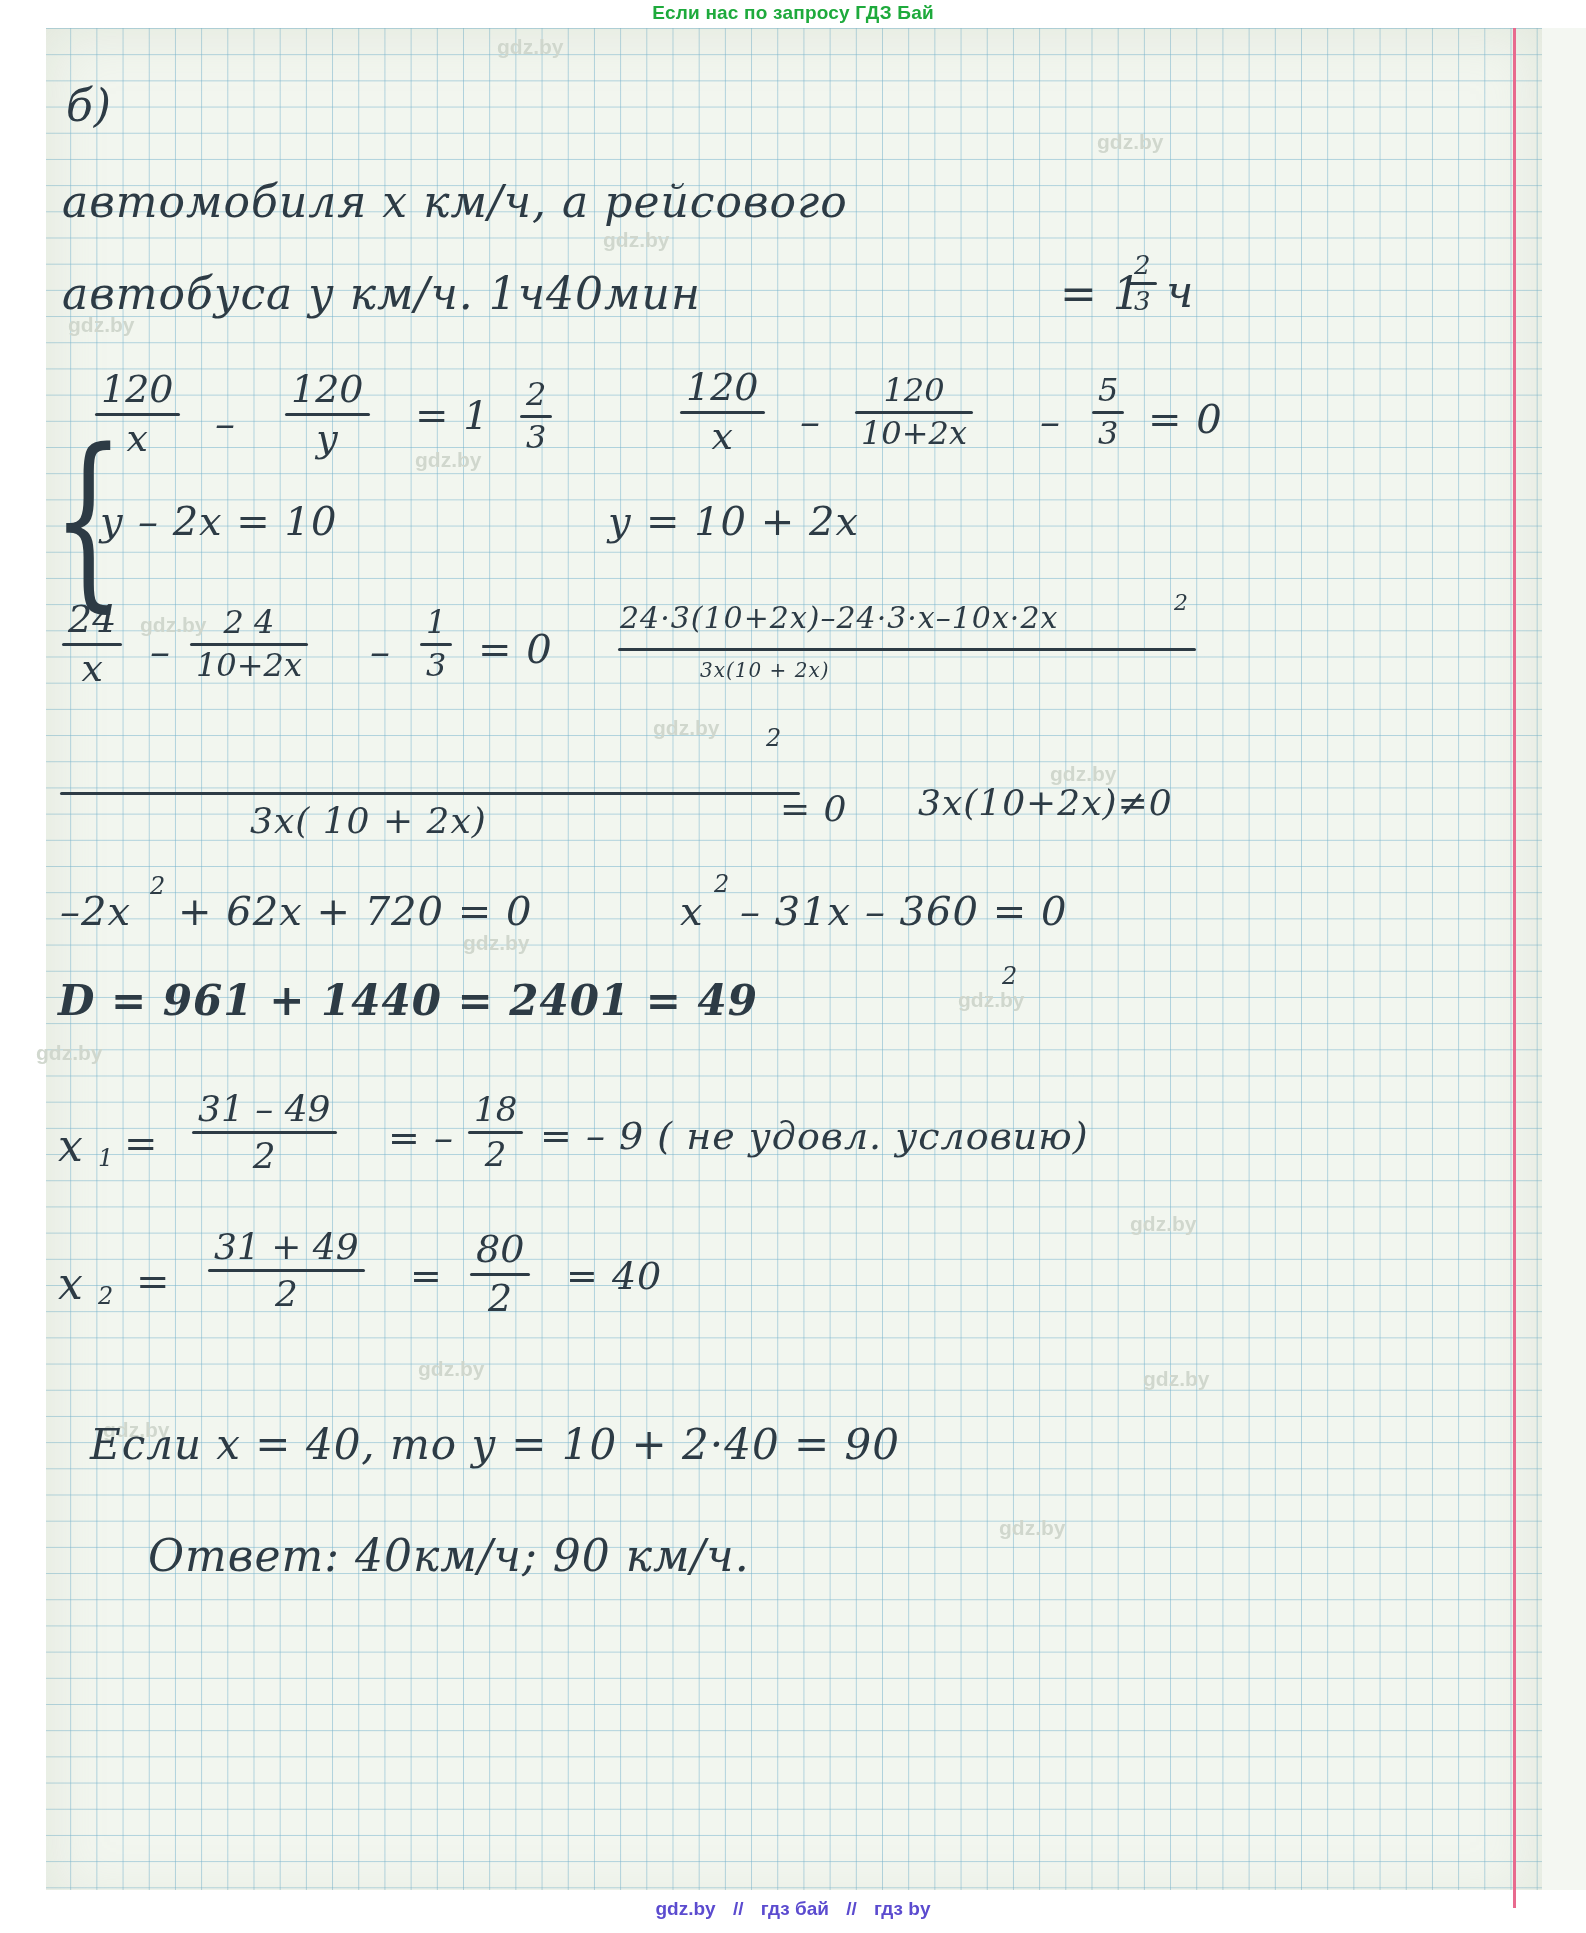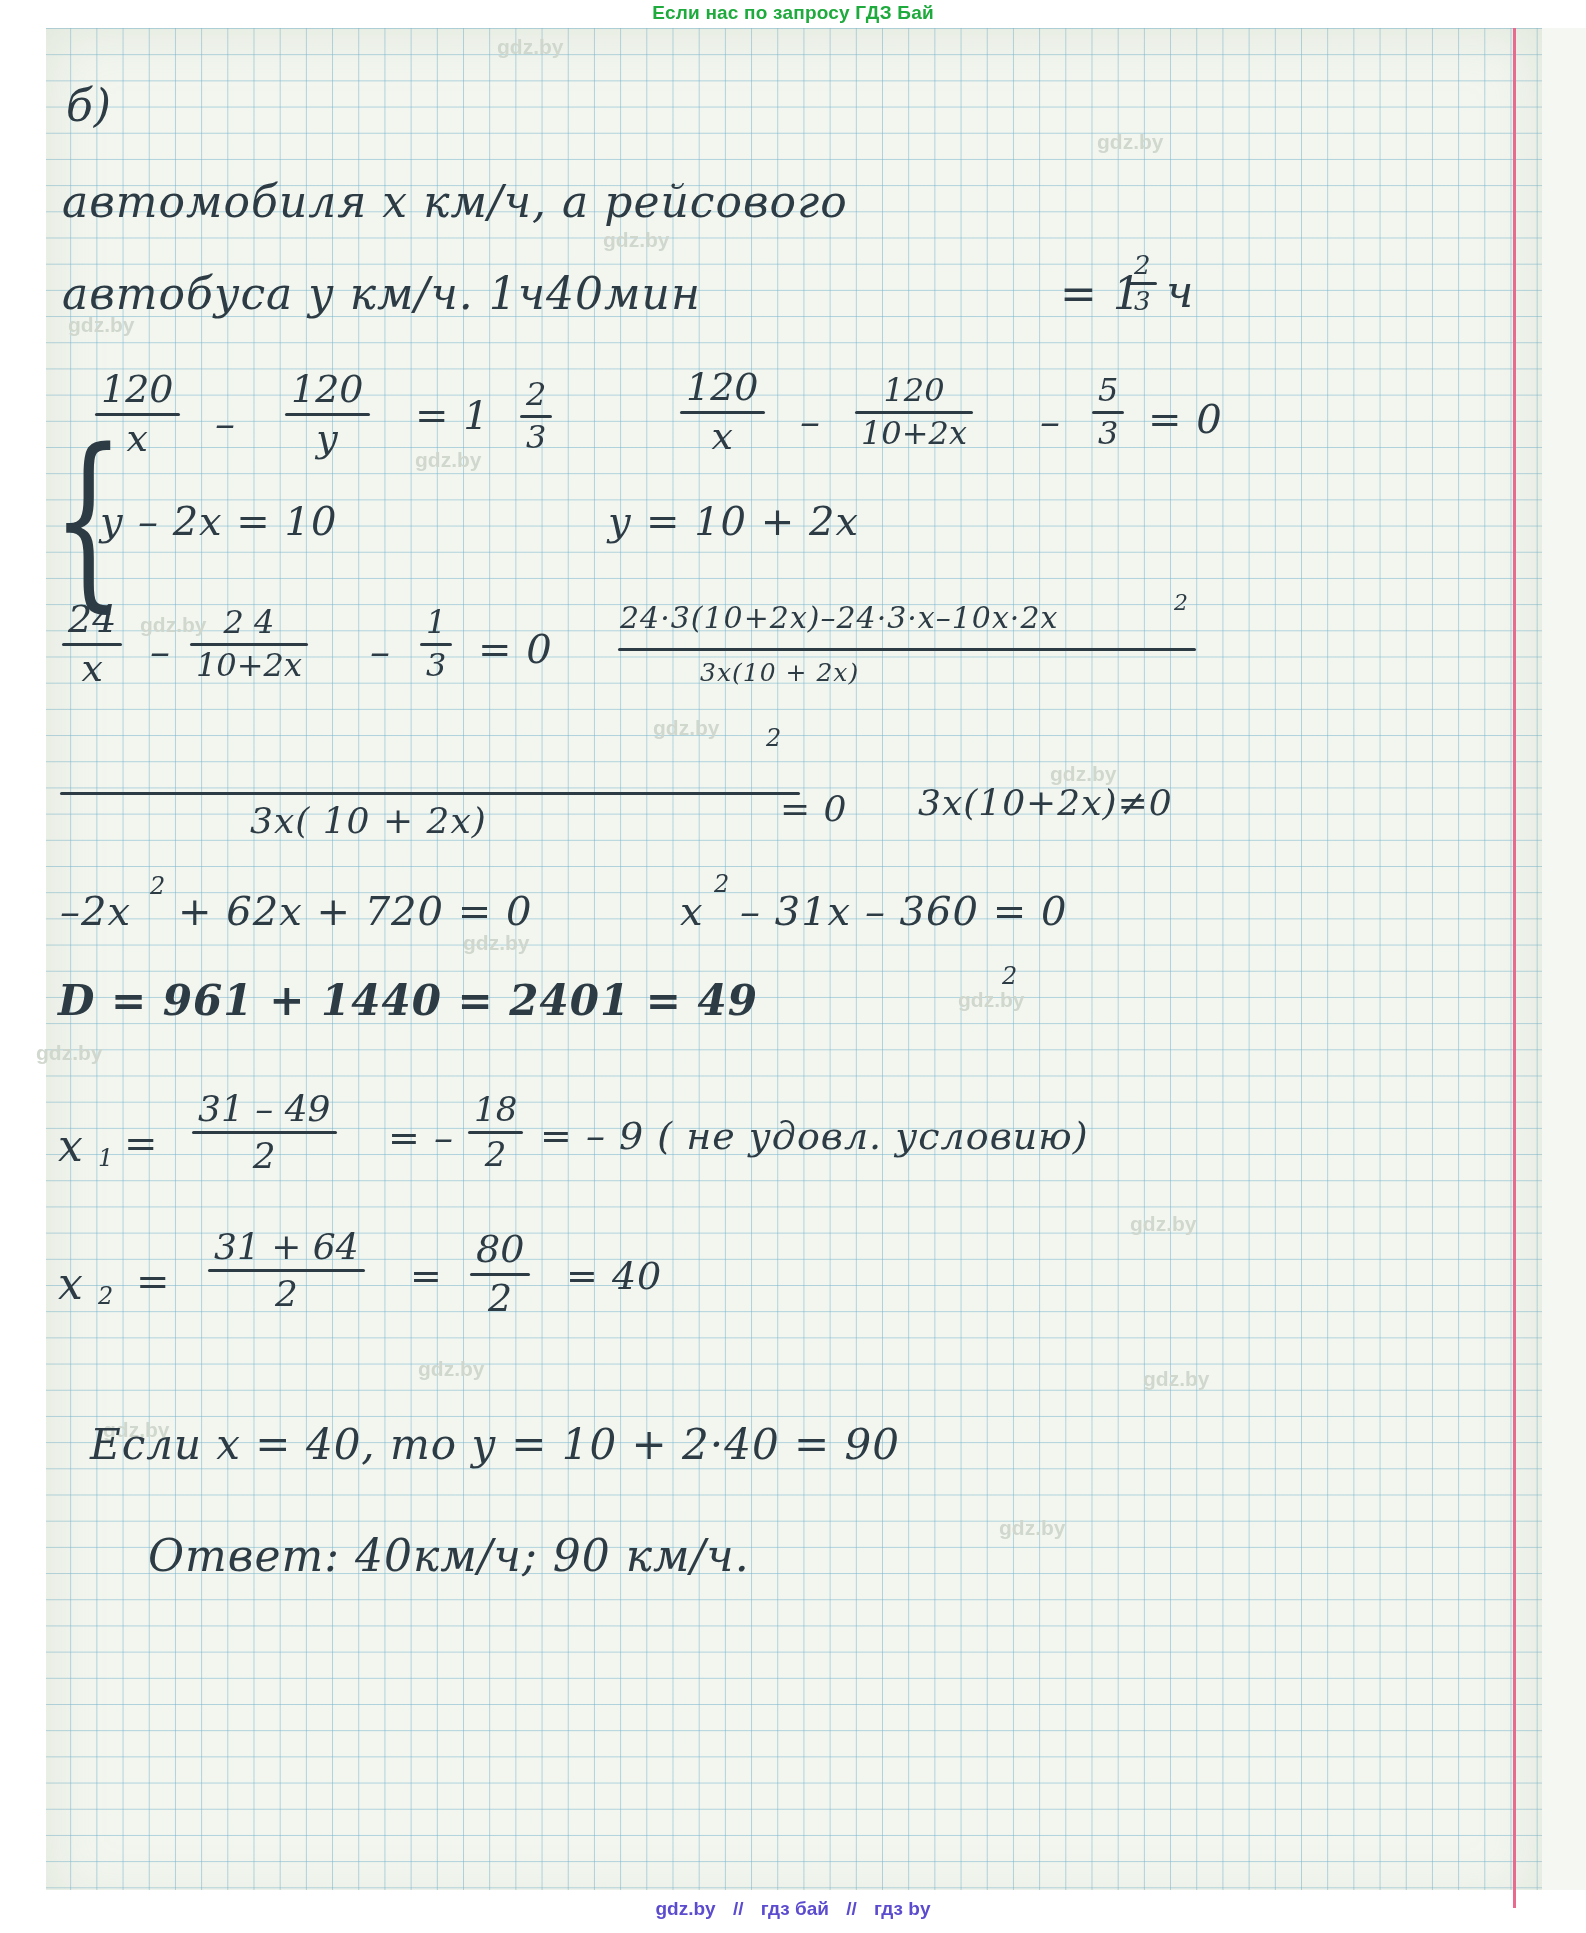--- a/index.html
+++ b/index.html
@@ -258,21 +258,21 @@
   <div class="frac f32" style="left:420px; top:606px;">
     <span class="num">1</span>
     <span class="bar"></span>
     <span class="den">3</span>
   </div>
   <div class="hw l2" style="left:478px; top:626px;">= 0</div>
 
   <div class="hw sm" style="left:620px; top:600px; font-size:30px;">24·3(10+2х)–24·3·х–10х·2х</div>
   <div class="hw" style="left:1174px; top:590px; font-size:22px;">2</div>
   <div class="hline" style="left:618px; top:648px; width:578px;"></div>
-  <div class="hw sm" style="left:700px; top:658px; font-size:25px;">3х(10 + 2х)</div>
+  <div class="hw sm" style="left:700px; top:658px; font-size:20px;">3х(10 + 2х)</div>
 
   <div class="hw" style="left:766px; top:724px; font-size:24px;">2</div>
   <div class="hline" style="left:60px; top:792px; width:740px;"></div>
   <div class="hw" style="left:250px; top:800px; font-size:36px;">3х( 10 + 2х)</div>
   <div class="hw" style="left:780px; top:788px; font-size:36px;">= 0</div>
   <div class="hw" style="left:918px; top:782px; font-size:36px;">3х(10+2х)≠0</div>
 
   <div class="hw" style="left:60px; top:888px; font-size:40px;">–2х</div>
   <div class="hw" style="left:150px; top:872px; font-size:24px;">2</div>
   <div class="hw" style="left:178px; top:888px; font-size:40px;">+ 62х + 720 = 0</div>
@@ -297,21 +297,21 @@
     <span class="num">18</span>
     <span class="bar"></span>
     <span class="den">2</span>
   </div>
   <div class="hw" style="left:540px; top:1114px; font-size:38px;text-align:right;">= – 9 ( не удовл. условию)</div>
 
   <div class="hw" style="left:58px; top:1258px; font-size:44px;">х</div>
   <div class="hw" style="left:98px; top:1282px; font-size:24px;">2</div>
   <div class="hw" style="left:136px; top:1258px; font-size:40px;">=</div>
   <div class="frac" style="left:208px; top:1228px; font-size:36px;">
-    <span class="num">31 + 64</span>
+    <span class="num">31 + 49</span>
     <span class="bar"></span>
     <span class="den">2</span>
   </div>
   <div class="hw" style="left:410px; top:1254px; font-size:38px;">=</div>
   <div class="frac" style="left:470px; top:1230px; font-size:38px;">
     <span class="num">80</span>
     <span class="bar"></span>
     <span class="den">2</span>
   </div>
   <div class="hw" style="left:566px; top:1254px; font-size:38px;">= 40</div>

